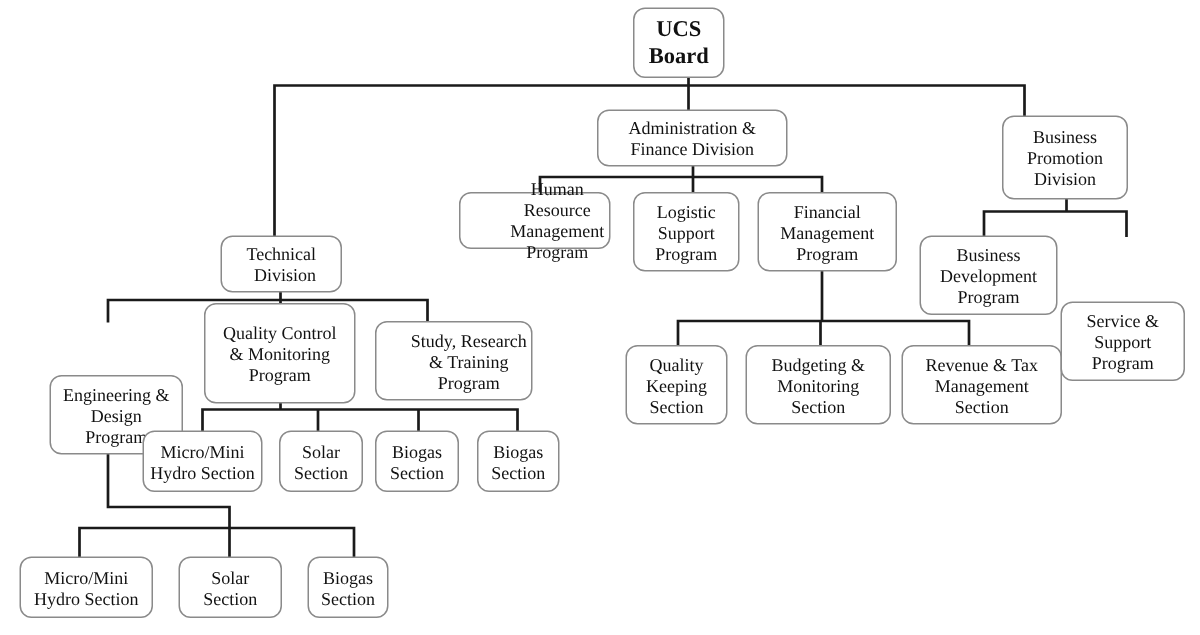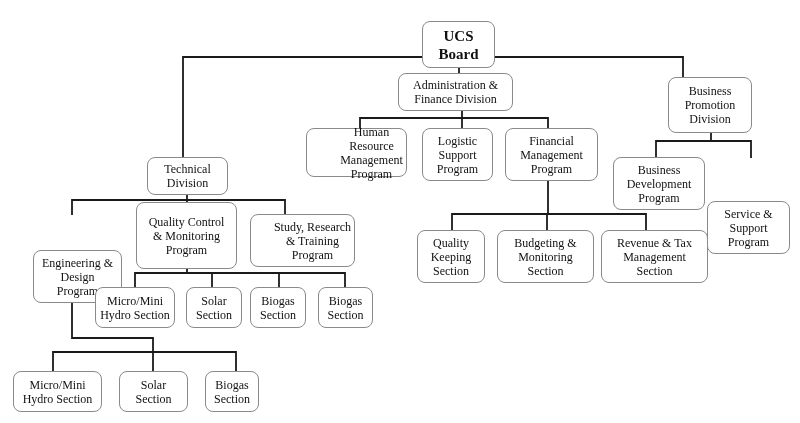--- a/index.html
+++ b/index.html
@@ -40,32 +40,32 @@
     <polyline points="135,288 135,273 345,273 345,288"></polyline>
     <line x1="212" y1="273" x2="212" y2="288"></line>
     <line x1="279" y1="273" x2="279" y2="288"></line>
 
     <polyline points="72,266 72,338 153,338 153,352"></polyline>
     <polyline points="53,372 53,352 236,352 236,372"></polyline>
     <line x1="153" y1="352" x2="153" y2="372"></line>
   </g>
 </svg>
 
-<div class="node root" style="left:422px;top:21px;width:73px;height:47px;">UCS
+<div class="node root" style="left:422px;top:5px;width:61px;height:47px;">UCS
 Board</div>
 
-<div class="node" style="left:398px;top:73px;width:115px;height:38px;">Administration &amp;
+<div class="node" style="left:398px;top:73px;width:127px;height:38px;">Administration &amp;
 Finance Division</div>
 <div class="node" style="left:668px;top:77px;width:84px;height:56px;">Business
 Promotion
 Division</div>
-<div class="node" style="left:147px;top:157px;width:81px;height:38px;">Technical
+<div class="node" style="left:147px;top:157px;width:81px;height:38px;text-align:right;">Technical
 Division</div>
 
-<div class="node" style="left:306px;top:128px;width:101px;height:49px;padding-left:32px;">Human Resource
+<div class="node" style="left:306px;top:128px;width:101px;height:38px;padding-left:32px;">Human Resource
 Management
 Program</div>
 <div class="node" style="left:422px;top:128px;width:71px;height:53px;">Logistic
 Support
 Program</div>
 <div class="node" style="left:505px;top:128px;width:93px;height:53px;">Financial
 Management
 Program</div>
 
 <div class="node" style="left:417px;top:230px;width:68px;height:53px;">Quality

